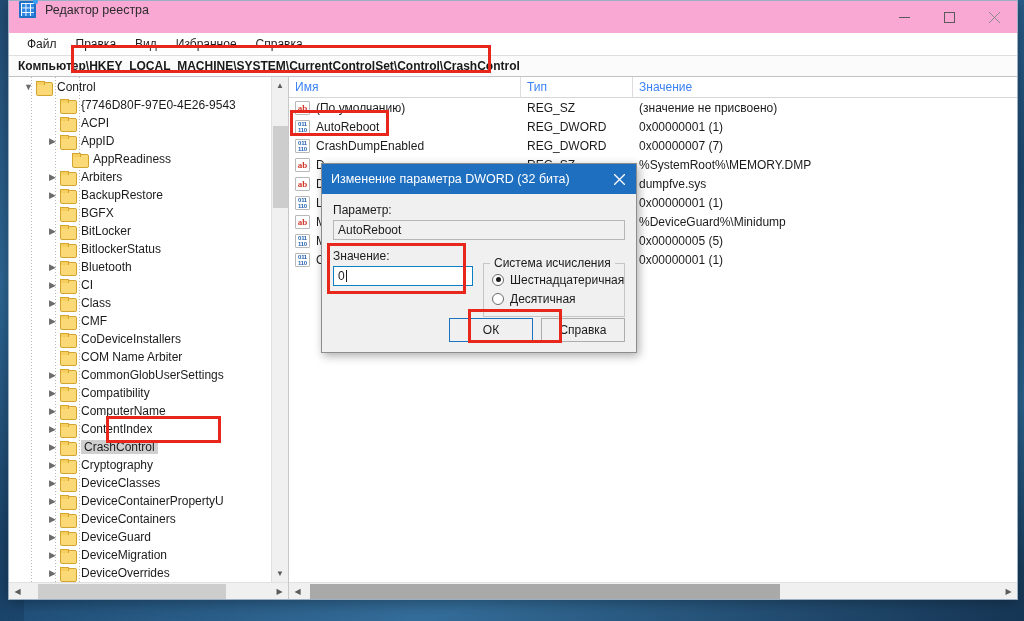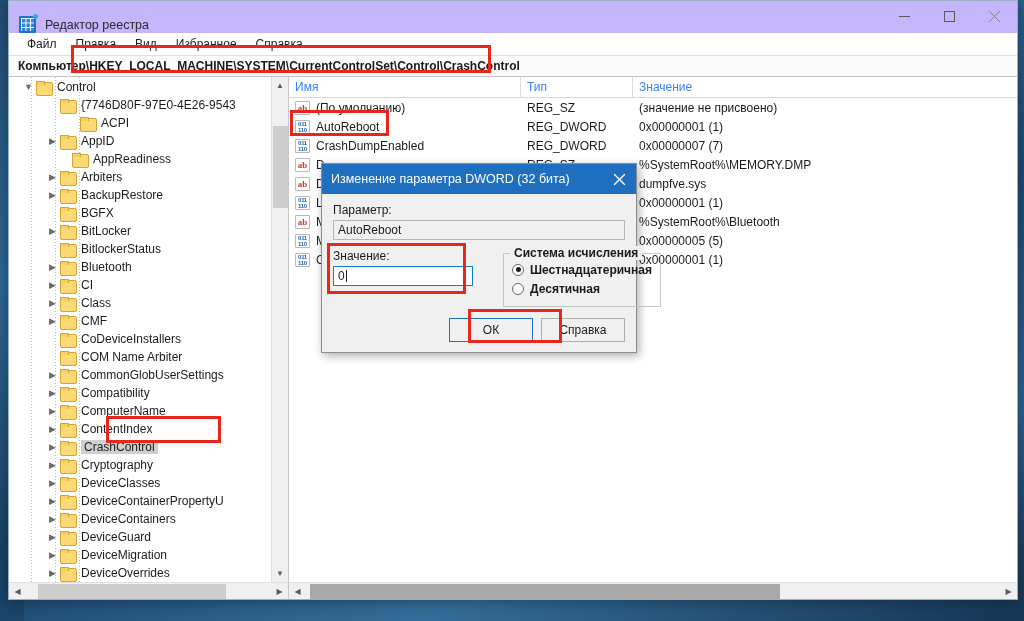--- a/index.html
+++ b/index.html
@@ -27,22 +27,22 @@
     position: absolute; left: 8px; top: 0px;
     width: 1010px; height: 600px;
     background: #ffffff;
     border: 1px solid #9bb0c4;
     display: flex; flex-direction: column;
     box-shadow: 0 2px 14px rgba(0,0,0,.35);
   }
 
   
   .titlebar {
-    height: 33px; background: #c4b5fd;
-    display: flex; align-items: flex-end;
+    height: 33px; background: #f9a8d4;
+    display: flex; align-items: flex-start;
     border-bottom: 1px solid #ffffff;
     flex: 0 0 33px;
   }
   .title-left { display: flex; align-items: center; padding-left: 10px; flex: 1 1 auto; }
   .app-icon {
     width: 17px; height: 17px; margin-right: 9px; position: relative;
     background: #1f6fc4; border-radius: 1px;
   }
   .app-icon::before {
     content:""; position:absolute; left:2px; top:2px; width:13px; height:13px;
@@ -186,25 +186,25 @@
                font-size: 14px; color:#fff; }
   .dlg-body { flex: 1 1 auto; padding: 9px 11px 0 11px; position: relative; }
   .fld-label { font-size: 12px; color: #1b1b1b; margin-bottom: 3px; }
   .fld-input {
     height: 20px; background: #f0f0f0; border: 1px solid #b6b6b6;
     font-size: 12px; color: #1b1b1b; display: flex; align-items: center; padding-left: 4px;
   }
   .fld-input.editable { background: #fff; border: 1px solid #0b7fc4; }
   .caret { display:inline-block; width:1px; height:12px; background:#1b1b1b; margin-left:1px;
            vertical-align:-2px; }
-  .dlg-cols { display: flex; margin-top: 9px; gap: 20px; }
+  .dlg-cols { display: flex; margin-top: 9px; }
   .col-left { width: 150px; flex: 0 0 150px; padding-right: 10px; }
   .col-right { flex: 1 1 auto; }
   .group {
-    border: 1px solid #c6c6c6; padding: 6px 8px 8px 8px; position: relative; margin-top: 4px; font-weight: bold;
+    border: 1px solid #c6c6c6; padding: 6px 0 8px 8px; position: relative; margin-top: 14px;
   }
   .group-legend {
     position: absolute; top: -8px; left: 6px; background: #f0f0f0; padding: 0 4px;
     font-size: 12px; color: #1b1b1b; white-space: nowrap;
   }
   .radio-row { display: flex; align-items: center; height: 19px; font-size: 12px; color: #1b1b1b; }
   .radio {
     width: 12px; height: 12px; border: 1px solid #6b6b6b; border-radius: 50%;
     margin-right: 6px; flex: 0 0 12px; background: #fff; position: relative;
   }
@@ -278,21 +278,21 @@
             <div class="tnode" style="padding-left: 12px;">
               <span class="chev">▼</span>
               <span class="folder"></span>
               <span class="lbl">Control</span>
             </div>
             <div class="tnode" style="padding-left: 36px;">
               <span class="chev"></span>
               <span class="folder"></span>
               <span class="lbl">{7746D80F-97E0-4E26-9543</span>
             </div>
-            <div class="tnode" style="padding-left: 56px;">
+            <div class="tnode" style="padding-left: 36px;">
               <span class="chev"></span>
               <span class="folder"></span>
               <span class="lbl">ACPI</span>
             </div>
             <div class="tnode" style="padding-left: 36px;">
               <span class="chev">▶</span>
               <span class="folder"></span>
               <span class="lbl">AppID</span>
             </div>
             <div class="tnode" style="padding-left: 48px;">
@@ -496,21 +496,21 @@
             </div>
             <div class="lc-type">REG_DWORD</div>
             <div class="lc-value">0x00000001 (1)</div>
           </div>
           <div class="lrow">
             <div class="lc-name">
               <span class="vicon sz">ab</span>
               <span>M</span>
             </div>
             <div class="lc-type">REG_SZ</div>
-            <div class="lc-value">%SystemRoot%\Bluetooth</div>
+            <div class="lc-value">%DeviceGuard%\Minidump</div>
           </div>
           <div class="lrow">
             <div class="lc-name">
               <span class="vicon dw">
                 <span>011</span>
                 <span>110</span>
               </span>
               <span>M</span>
             </div>
             <div class="lc-type">REG_DWORD</div>

